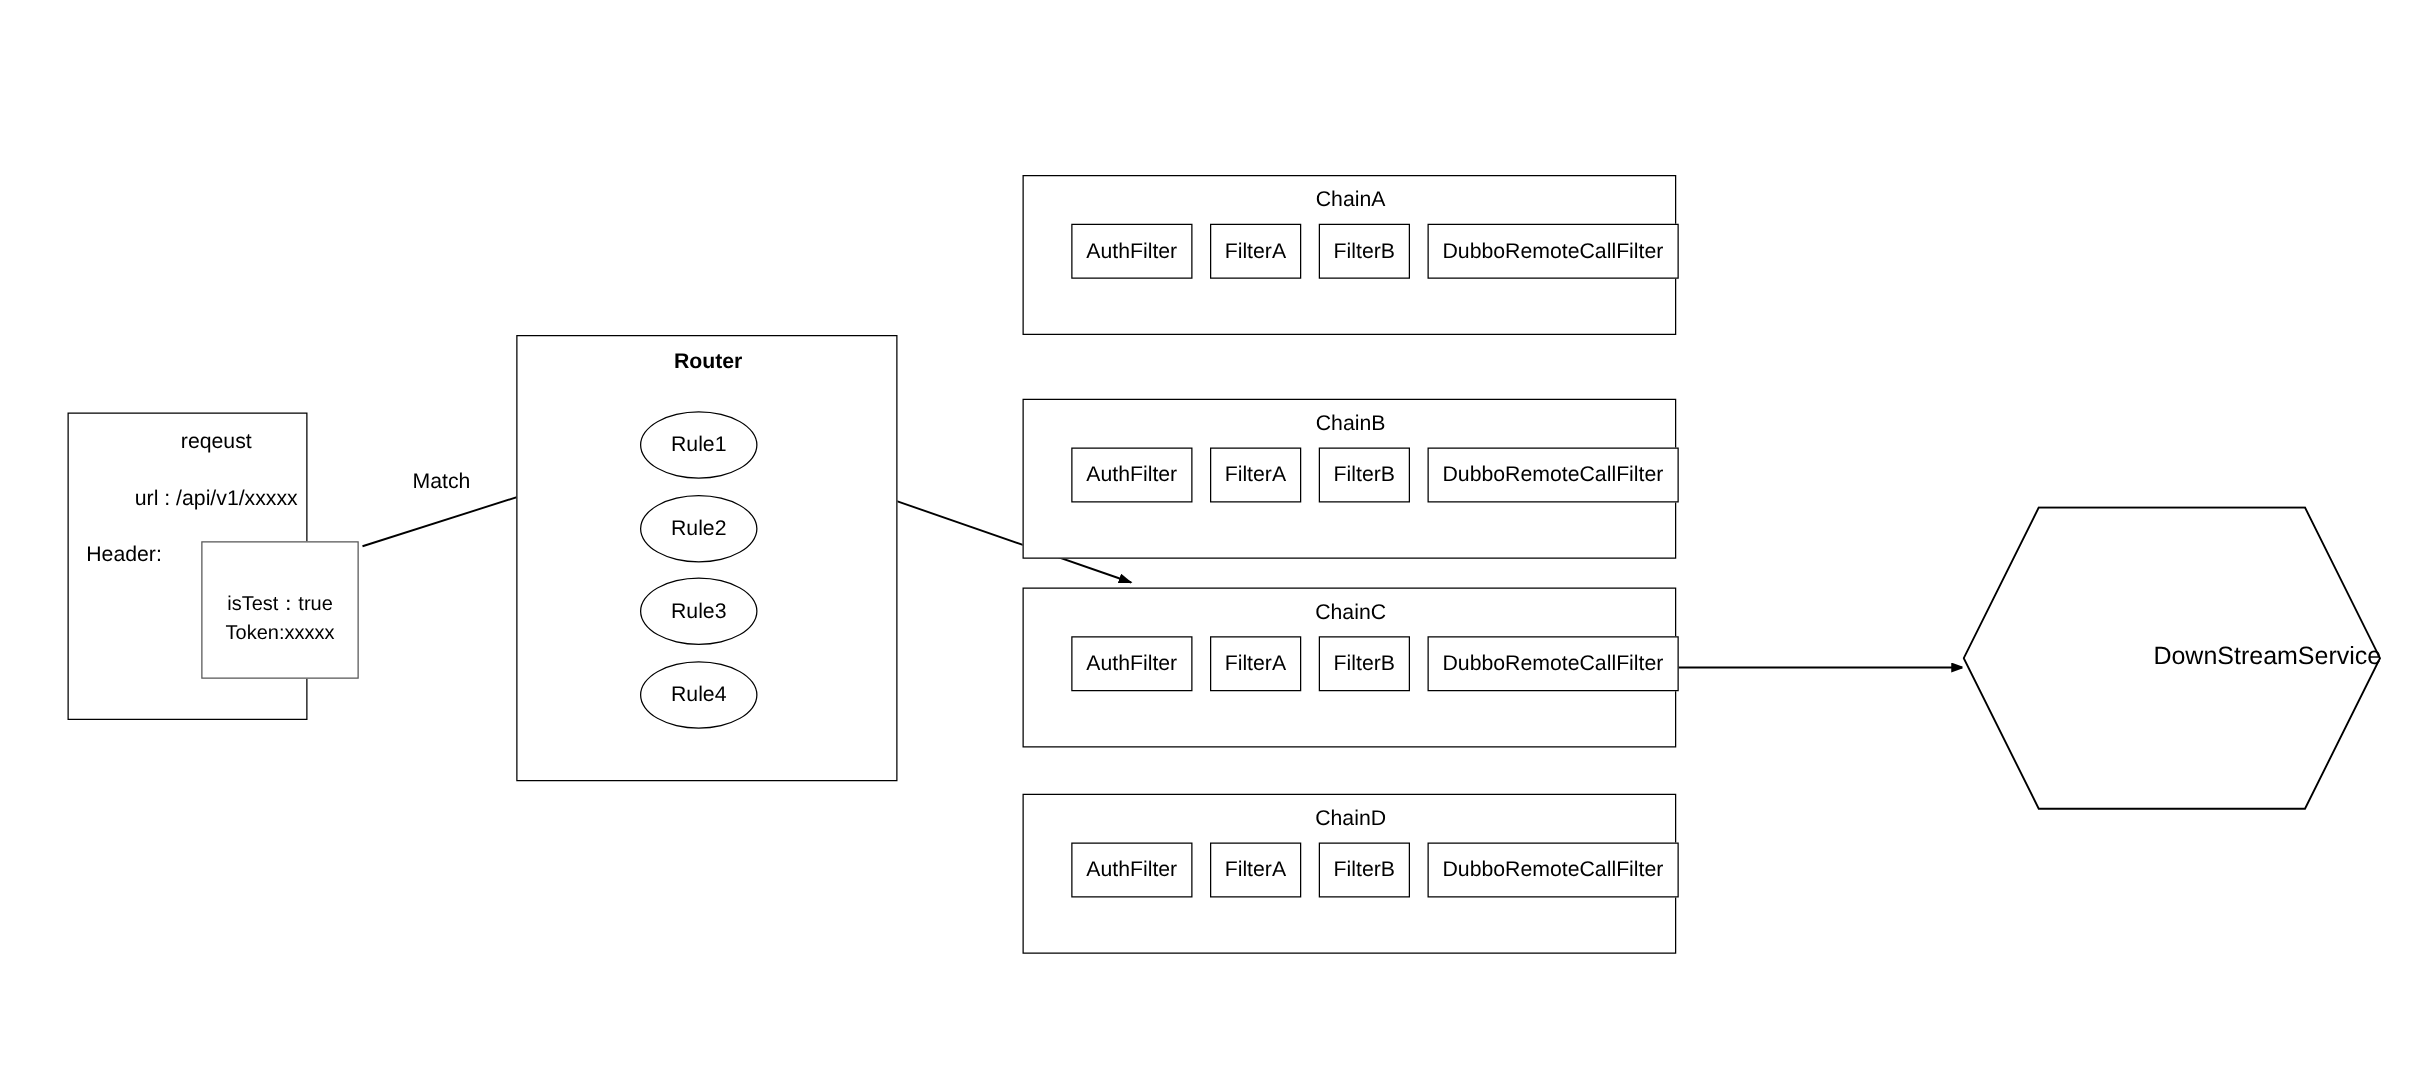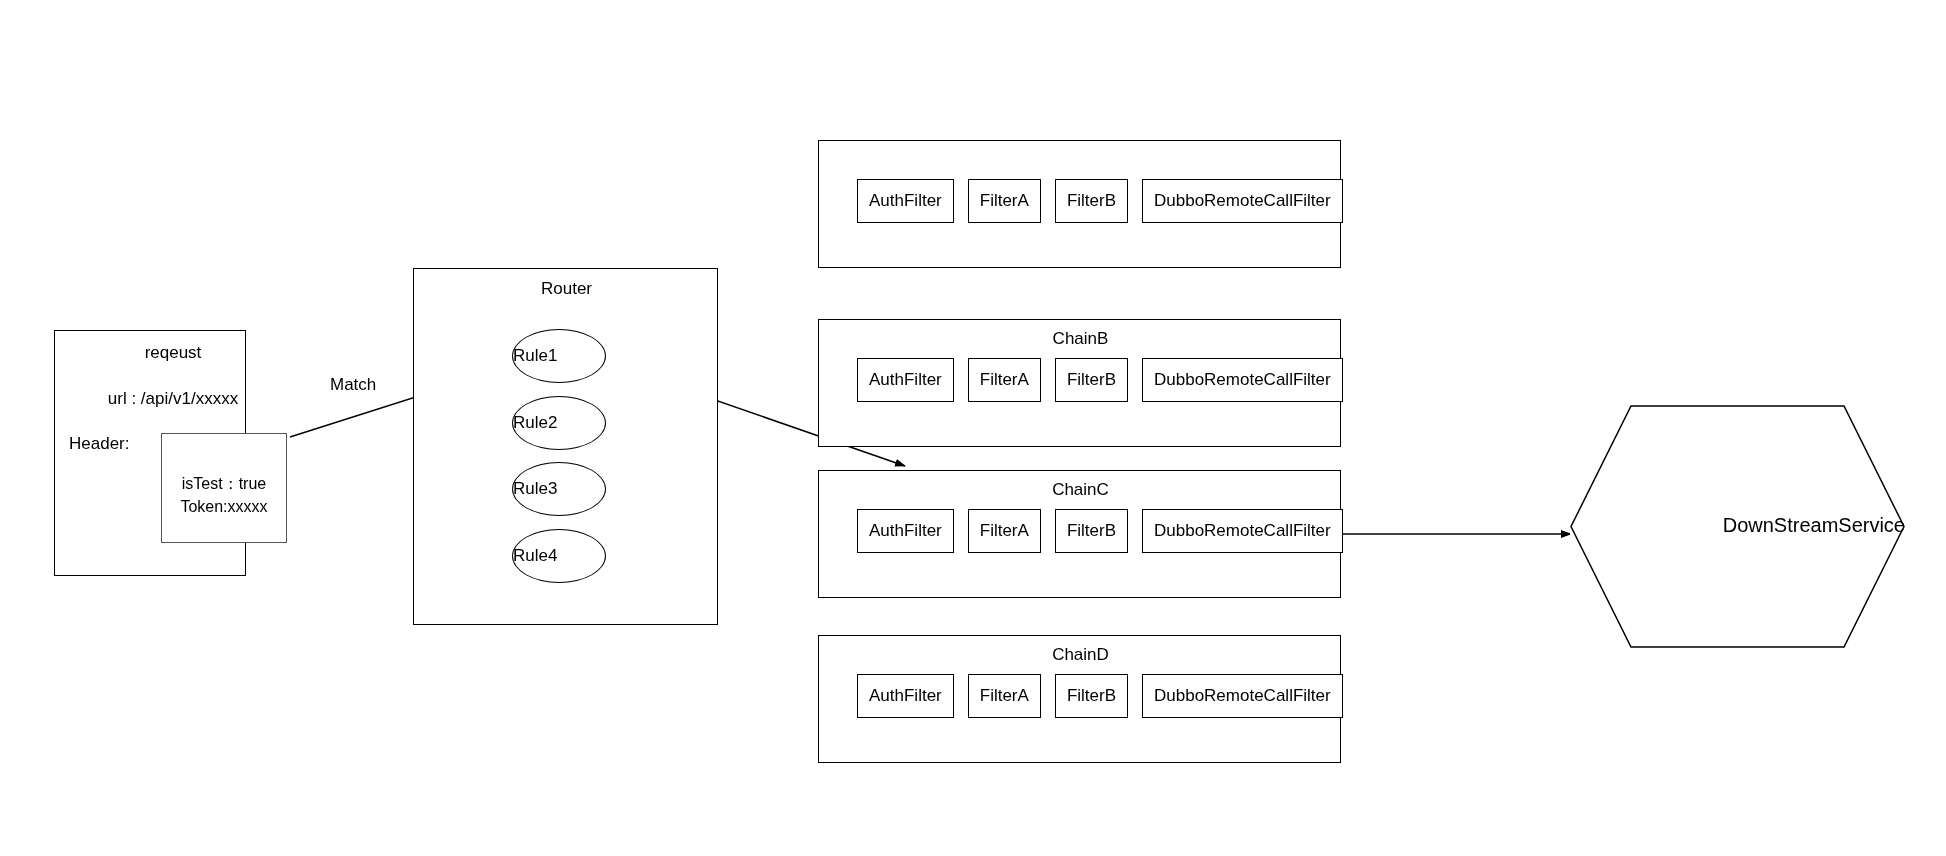--- a/index.html
+++ b/index.html
@@ -91,32 +91,33 @@
     width: 305px;
     height: 357px;
   }
   #router-title {
     position: absolute;
     left: 0;
     top: 10px;
     width: 305px;
     text-align: center;
     font-size: 17px;
+    font-weight: bold;
   }
   .rule {
     position: absolute;
     left: 98px;
     width: 92px;
     height: 52px;
     border: 1.3px solid #000000;
     border-radius: 50%;
     background: #ffffff;
     display: flex;
     align-items: center;
-    justify-content: flex-start;
+    justify-content: center;
     font-size: 17px;
   }
   .rule.r0 { top: 60px; }
   .rule.r1 { top: 127px; }
   .rule.r2 { top: 193px; }
   .rule.r3 { top: 260px; }
 
   
   .chain {
     left: 818px;
@@ -231,20 +232,21 @@
     </div>
     <div class="rule r2">
       <span>Rule3</span>
     </div>
     <div class="rule r3">
       <span>Rule4</span>
     </div>
   </div>
 
   <div class="node rect chain c0">
+    <div class="chain-title">ChainA</div>
     <div class="filters">
       <div class="filter">
         <span>AuthFilter</span>
       </div>
       <div class="filter">
         <span>FilterA</span>
       </div>
       <div class="filter">
         <span>FilterB</span>
       </div>

